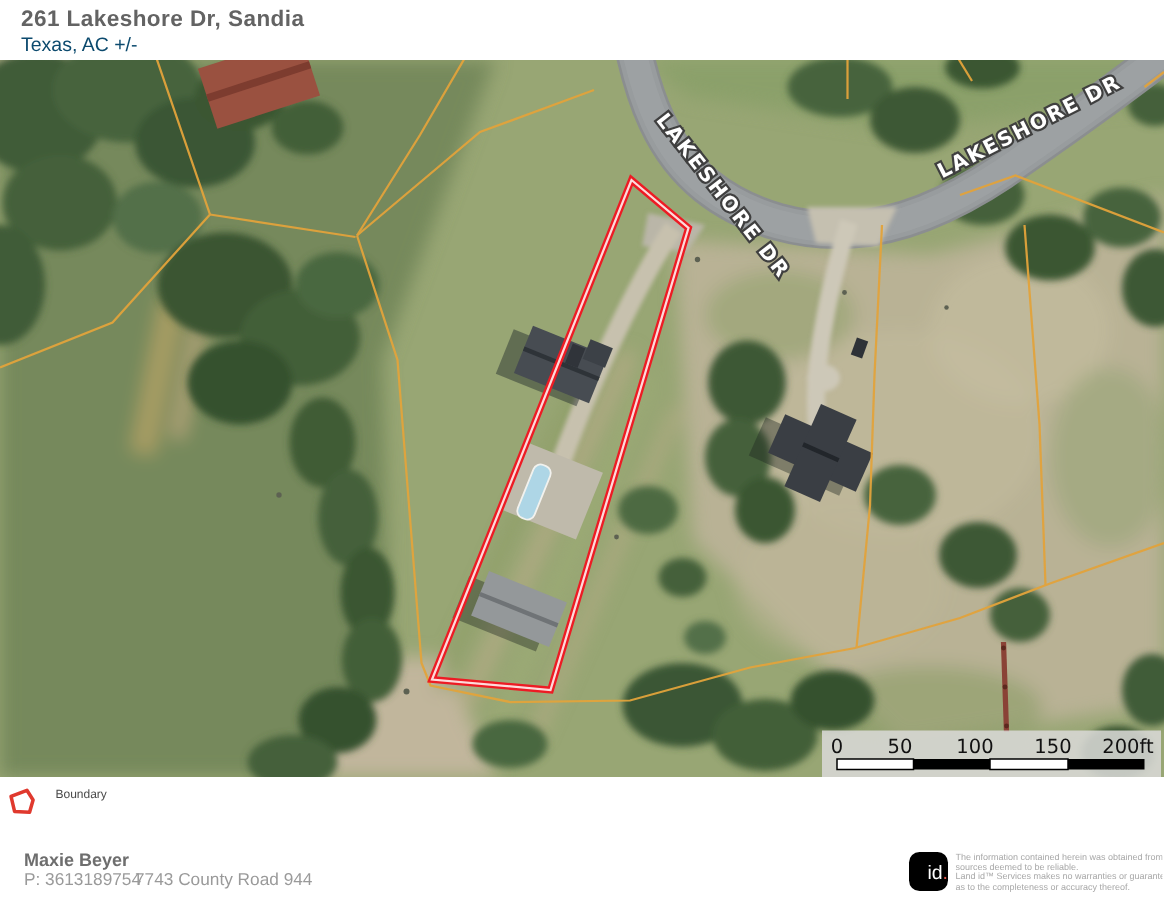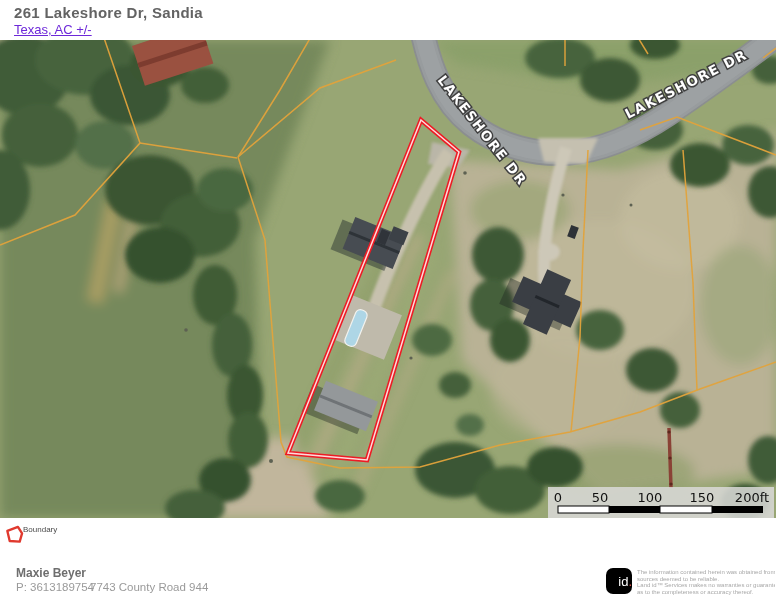--- a/index.html
+++ b/index.html
@@ -1,23 +1,23 @@
 <!DOCTYPE html>
 <html><head>
 <meta charset="utf-8">
 <style>
   html,body{margin:0;padding:0;background:#ffffff;}
   body{width:776px;height:600px;position:relative;font-family:"Liberation Sans",sans-serif;overflow:hidden;}
   .header{position:absolute;left:0;top:0;width:776px;height:40px;background:#fff;}
   .title{position:absolute;left:14px;top:4px;font-size:15px;font-weight:bold;color:#636363;letter-spacing:.3px;}
-  .subtitle{position:absolute;left:14px;top:22px;font-size:13px;color:#6d28d9;text-decoration:underline;}
+  .subtitle{position:absolute;left:14px;top:22px;font-size:13px;color:#0c4a6e;}
   .mapwrap{position:absolute;left:0;top:40px;width:776px;height:478px;background:#98a674;}
   .legendrow{position:absolute;left:0;top:518px;width:776px;height:42px;background:#fff;}
   .legend-item{position:absolute;left:5px;top:7px;display:flex;align-items:center;}
-  .legend-label{font-size:8px;color:#4a4a4a;margin-left:18px;}
+  .legend-label{font-size:8px;color:#4a4a4a;margin-left:32px;}
   .footer{position:absolute;left:0;top:560px;width:712px;height:40px;background:#fff;}
   .owner{position:absolute;left:16px;top:6px;font-size:12px;font-weight:bold;color:#6e6e6e;}
   .phone{position:absolute;left:16px;top:21px;font-size:11.5px;color:#9a9a9a;}
   .address{position:absolute;left:90px;top:21px;font-size:11.5px;color:#9a9a9a;}
   .idlogo{position:absolute;left:606px;top:8px;width:26px;height:26px;background:#000;border-radius:7px;
           display:flex;align-items:center;justify-content:flex-end;font-weight:normal;font-size:13px;color:#fff;}
   .idlogo .dot{color:#e2574c;}
   .disclaimer{position:absolute;left:637px;top:9px;width:138px;font-size:6px;line-height:6.6px;color:#a8a8a8;white-space:nowrap;overflow:hidden;}
   svg text{user-select:none;}
   .roadlabel{font-family:"DejaVu Sans",sans-serif;font-weight:bold;font-size:13.5px;letter-spacing:1.5px;

